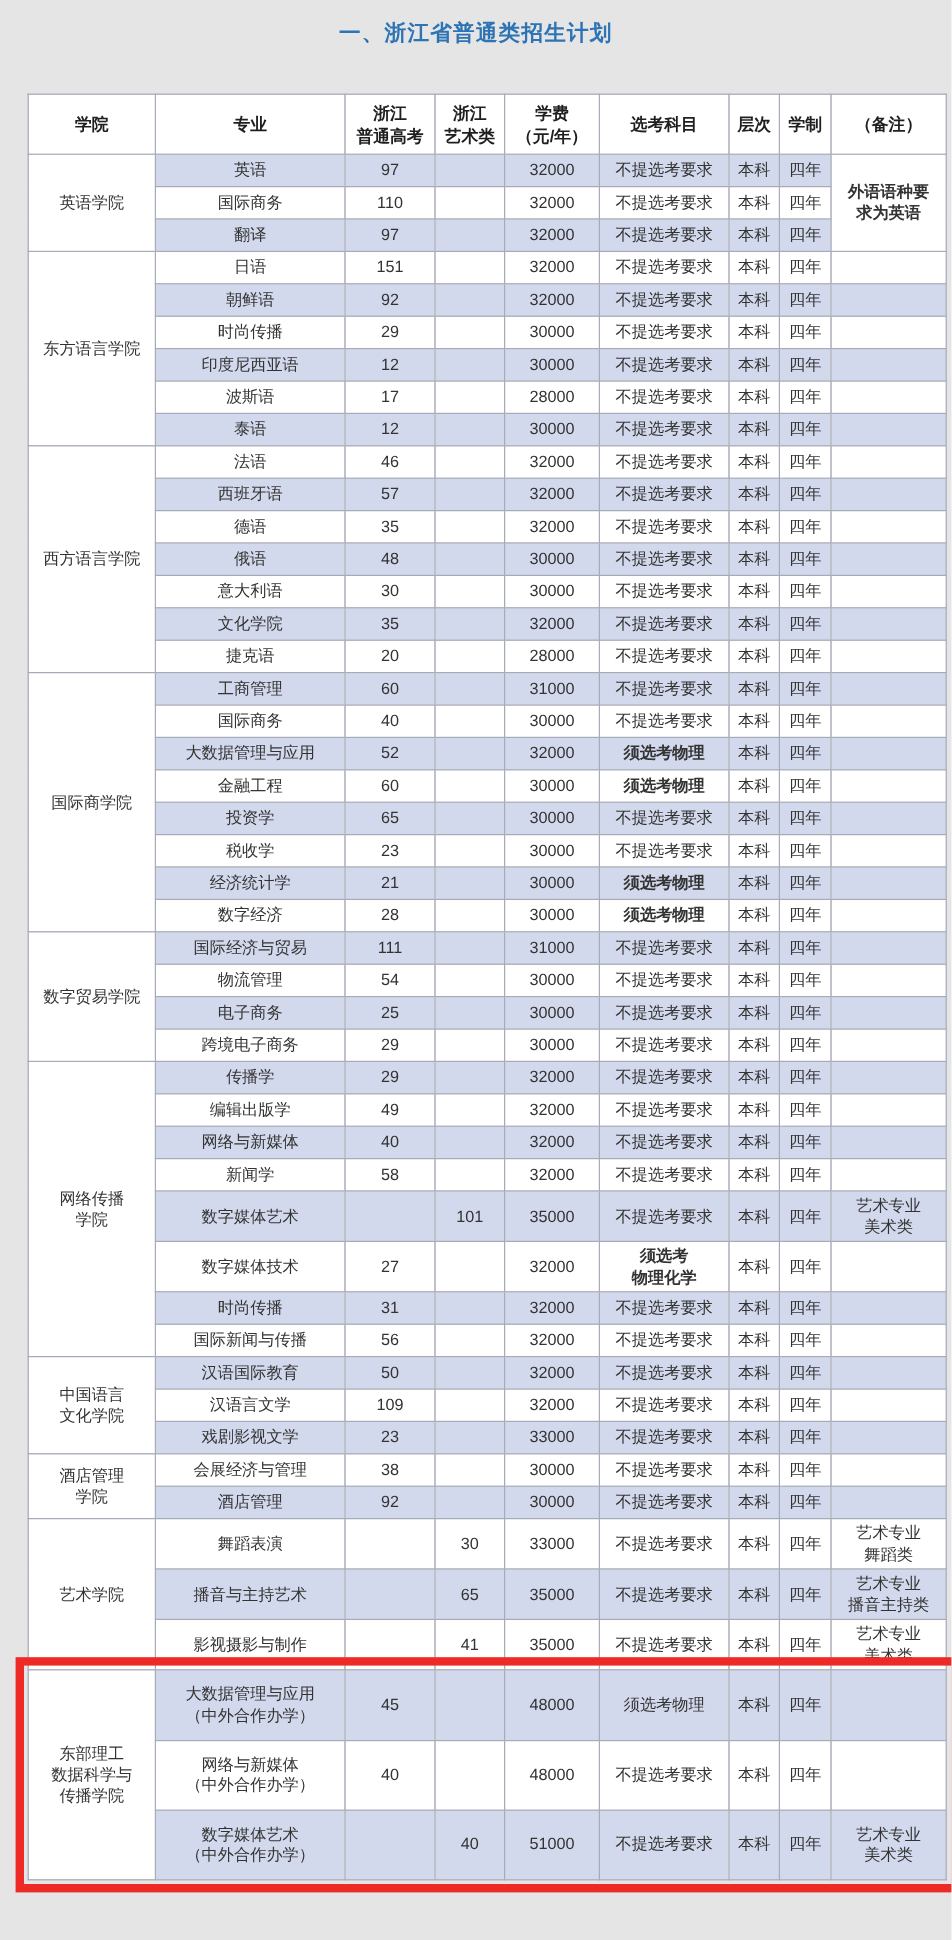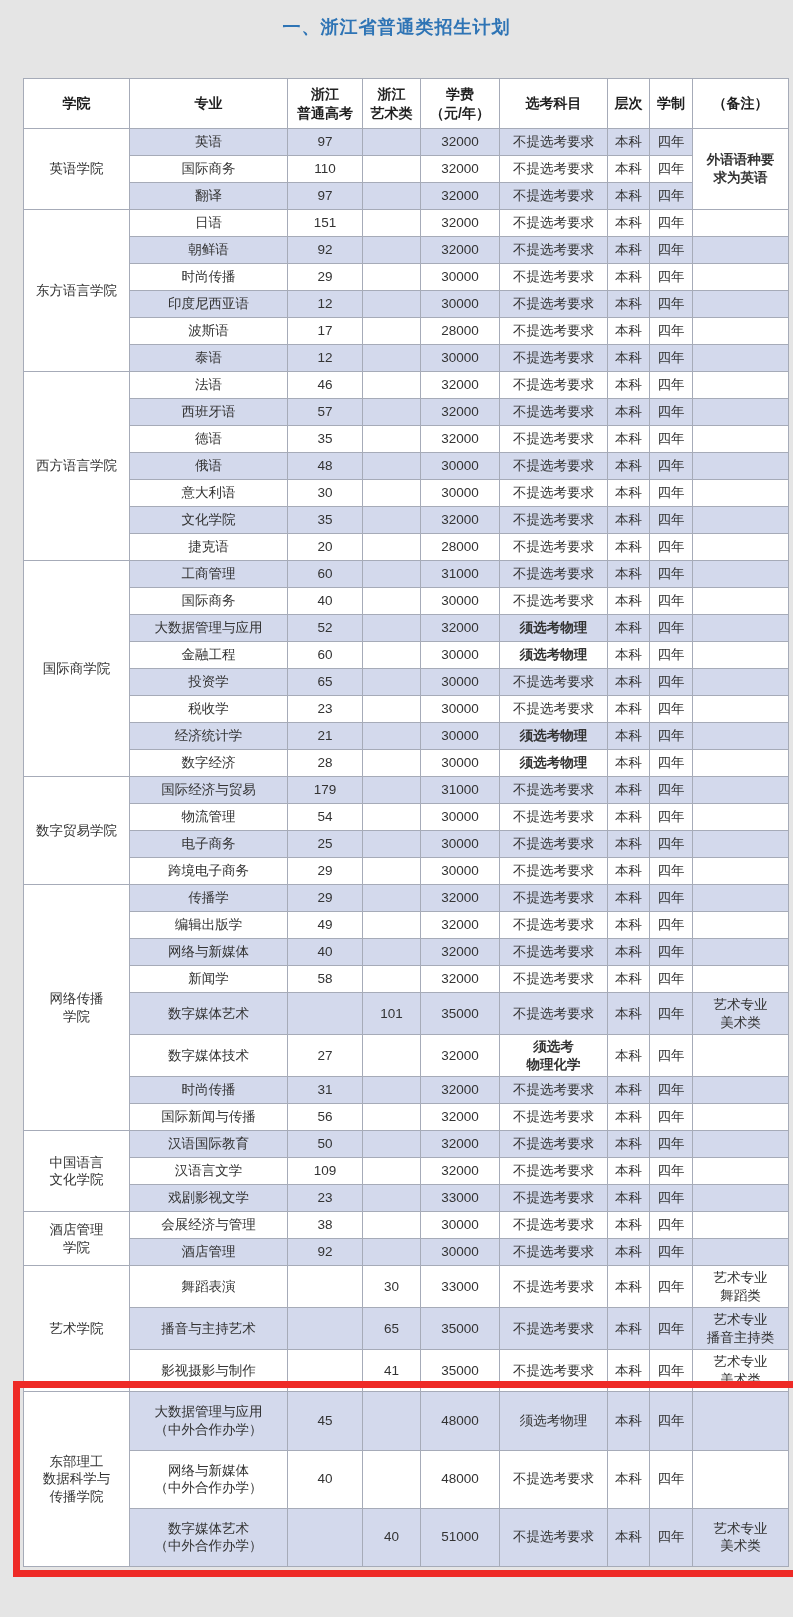--- a/index.html
+++ b/index.html
@@ -303,21 +303,21 @@
           <td class="b">须选考物理</td>
           <td>本科</td>
           <td>四年</td>
           <td></td>
         </tr>
       </tbody>
       <tbody>
         <tr class="alt">
           <td class="college" rowspan="4">数字贸易学院</td>
           <td>国际经济与贸易</td>
-          <td>179</td>
+          <td>111</td>
           <td></td>
           <td>31000</td>
           <td>不提选考要求</td>
           <td>本科</td>
           <td>四年</td>
           <td></td>
         </tr>
         <tr>
           <td>物流管理</td>
           <td>54</td>

